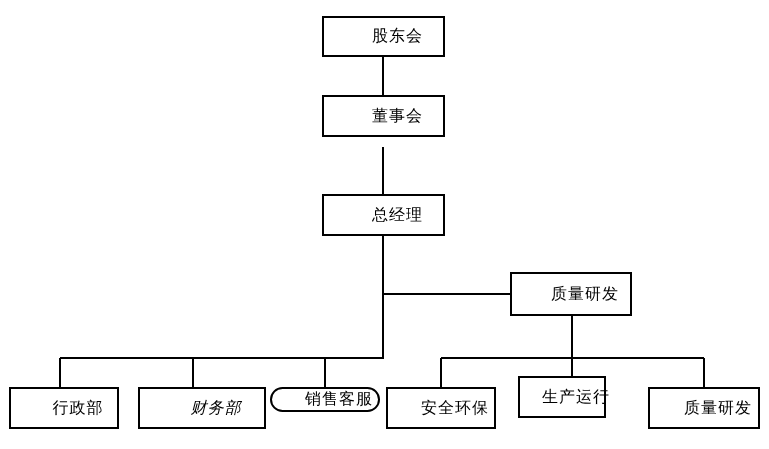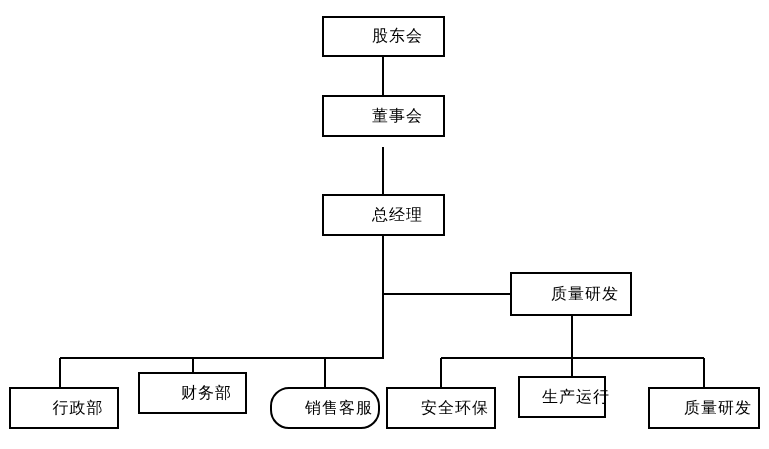--- a/index.html
+++ b/index.html
@@ -53,19 +53,19 @@
       <div class="line" style="left: 440.25px; top: 358px; width: 1.5px; height: 29px;"></div>
       <div class="line" style="left: 571.25px; top: 316px; width: 1.5px; height: 71px;"></div>
       <div class="line" style="left: 703.25px; top: 358px; width: 1.5px; height: 29px;"></div>
     </div>
   <div id="nodes-layer">
       <div class="node" style="left: 322px; top: 16px; width: 123px; height: 41px;">股东会</div>
       <div class="node" style="left: 322px; top: 95px; width: 123px; height: 42px;">董事会</div>
       <div class="node" style="left: 322px; top: 194px; width: 123px; height: 42px; text-align: center;">总经理</div>
       <div class="node" style="left: 510px; top: 272px; width: 122px; height: 44px;">质量研发</div>
       <div class="node" style="left: 9px; top: 387px; width: 110px; height: 42px;">行政部</div>
-      <div class="node" style="left: 138px; top: 372px; width: 109px; height: 42px;">财务部</div>
-      <div class="node" style="left: 270px; top: 387px; width: 110px; height: 42px; border-radius: 19px;">销售客服</div>
+      <div class="node" style="left: 138px; top: 387px; width: 128px; height: 42px; font-style: italic;">财务部</div>
+      <div class="node" style="left: 270px; top: 387px; width: 110px; height: 25px; border-radius: 19px;">销售客服</div>
       <div class="node" style="left: 386px; top: 387px; width: 110px; height: 42px; text-align: center;">安全环保</div>
       <div class="node" style="left: 518px; top: 376px; width: 88px; height: 42px;">生产运行</div>
       <div class="node" style="left: 648px; top: 387px; width: 112px; height: 42px; text-align: right;">质量研发</div>
     </div>
 </div>
 
 </body></html>

